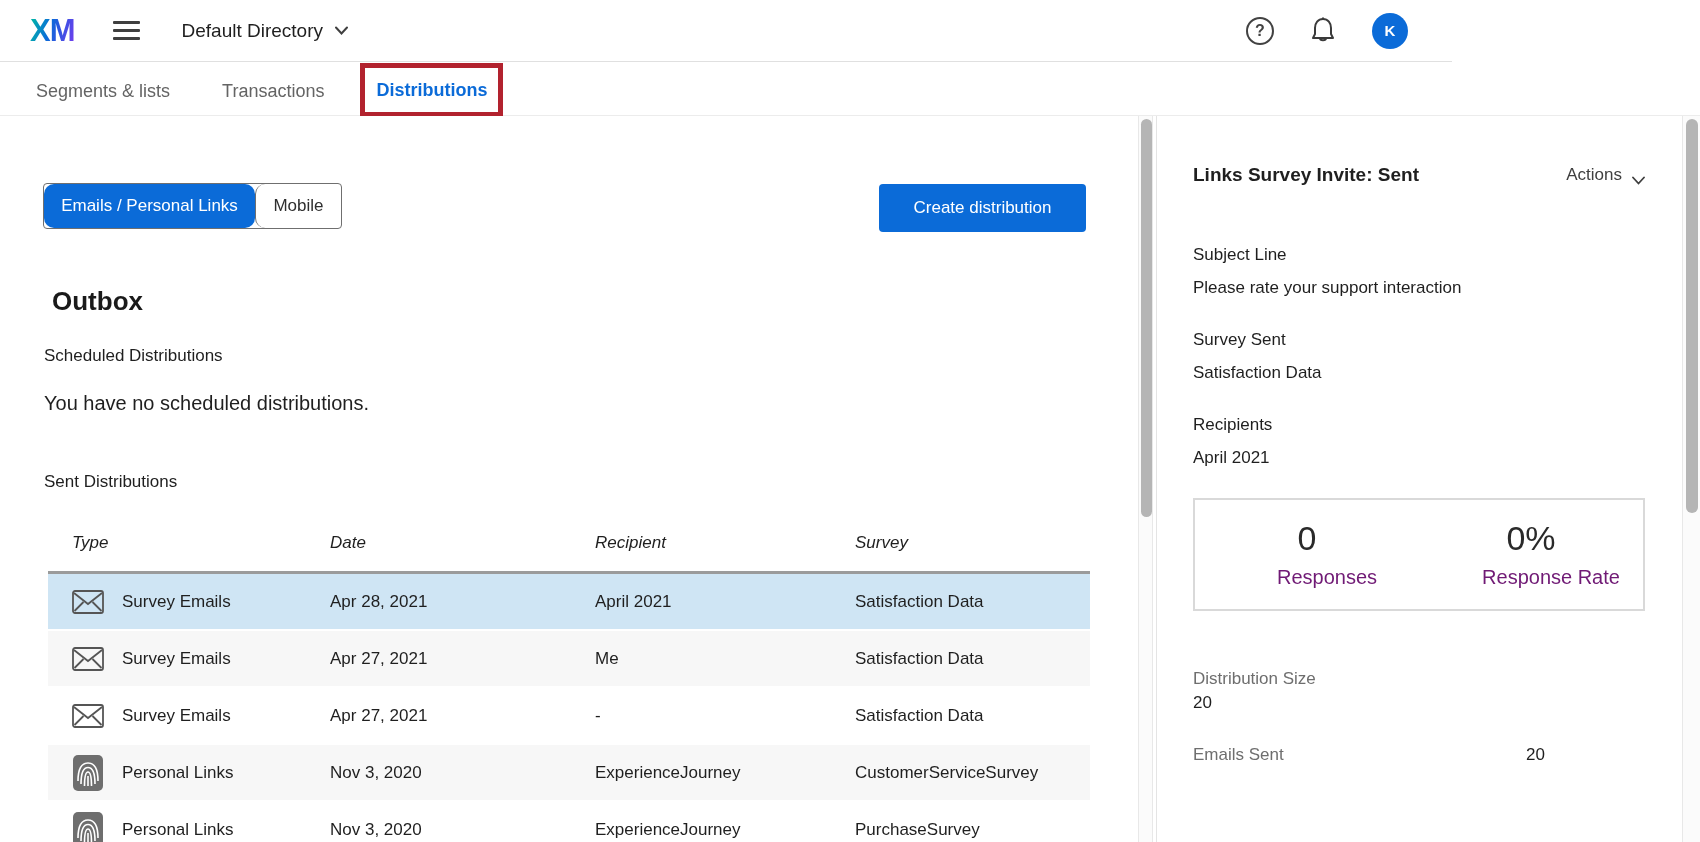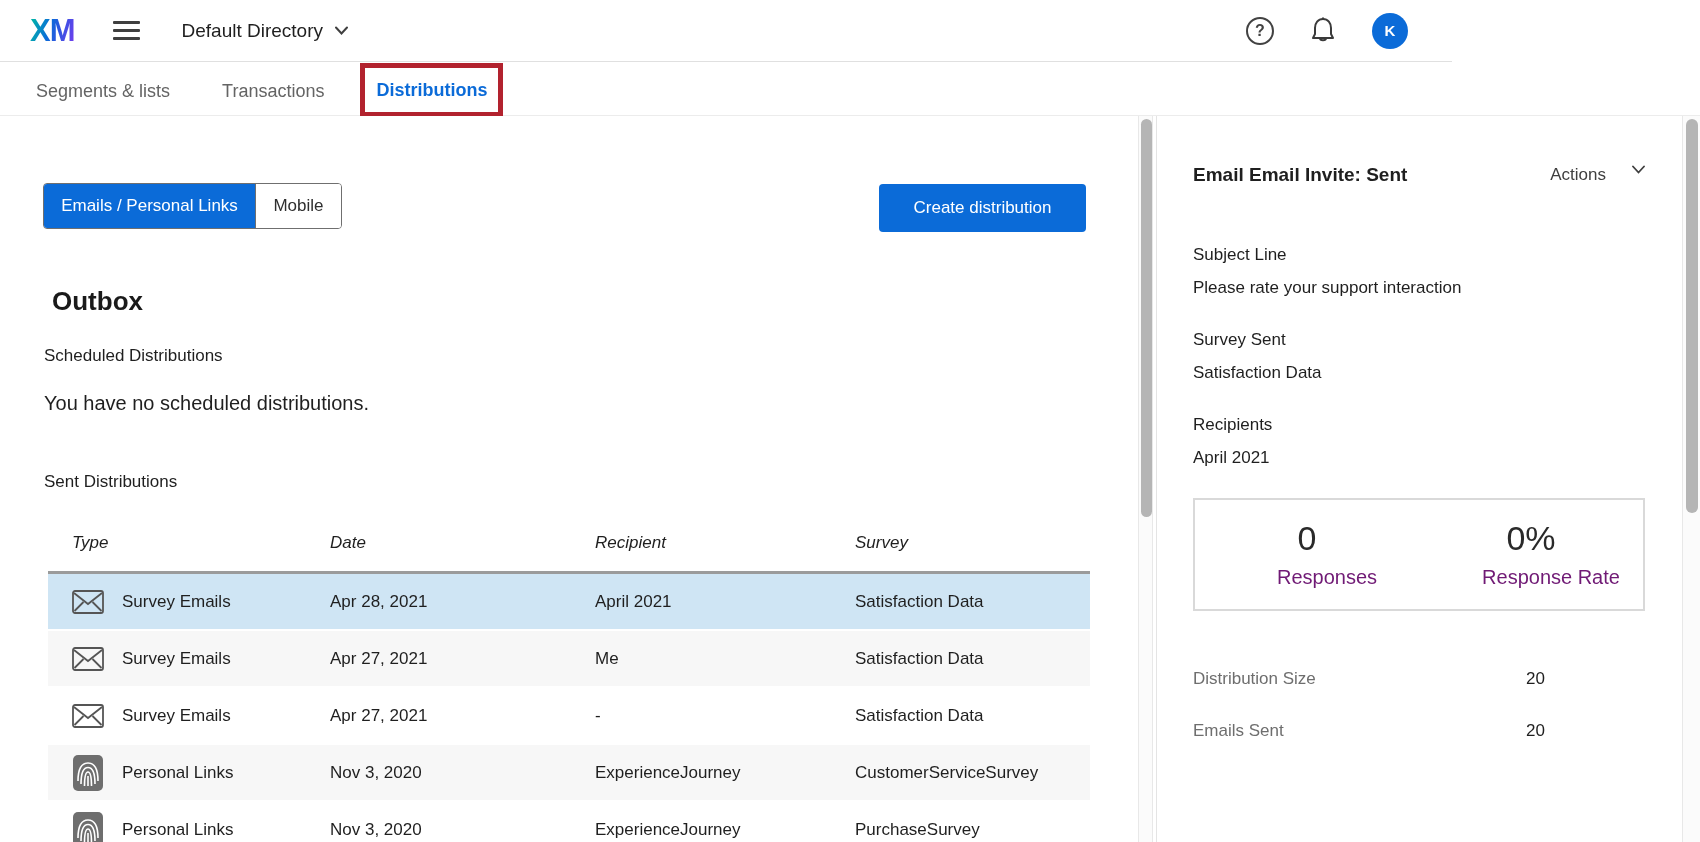--- a/index.html
+++ b/index.html
@@ -32,21 +32,21 @@
     color:#646464; cursor:pointer; }
   .tab.active { color:#0b6bd8; font-weight:700; border-bottom:3px solid #0b6bd8; }
   .tab.active::after { content:""; position:absolute; left:-16px; right:-16px; top:1px; bottom:-5px;
     border:5px solid #b2222e; pointer-events:none; }
 
   
   .main { position:absolute; left:0; top:116px; width:1138px; height:726px; background:#fff; }
   .segbar { position:absolute; left:43px; top:67px; display:flex; height:46px;
     border:1px solid #6f6f6f; border-radius:4px; overflow:hidden; }
   .seg { display:flex; align-items:center; justify-content:center; font-size:17px; color:#2f2f2f;
-    cursor:pointer; background:#fff; }
+    cursor:pointer; background:#fff;border-radius:10px; }
   .seg + .seg { border-left:1px solid #6f6f6f; }
   .seg.active { background:#0b6bd8; color:#fff; border-left:none; }
   .seg.w1{ width:211px; } .seg.w2{ width:86px; } .seg.w3{ width:235px; }
   .create-btn { position:absolute; left:879px; top:68px; width:207px; height:48px; background:#0b6bd8;
     color:#fff; border:none; border-radius:4px; font-size:17px; font-family:inherit; cursor:pointer; }
   .outbox-title { position:absolute; left:52px; top:170px; font-size:26px; font-weight:600; color:#1a1a1a; }
   .sched-label { position:absolute; left:44px; top:230px; font-size:17px; }
   .sched-empty { position:absolute; left:44px; top:276px; font-size:20px; }
   .sent-label  { position:absolute; left:44px; top:356px; font-size:17px; }
 
@@ -69,33 +69,33 @@
   .vscroll.right { left:1682px; width:18px; border-right:none; }
   .thumb { position:absolute; background:#b5b5b5; border-radius:6px; }
   .vscroll.mid .thumb { left:2px; top:3px; width:11px; height:398px; }
   .vscroll.right .thumb { left:3px; top:3px; width:12px; height:394px; }
 
   
   .panel { position:absolute; left:1156px; top:116px; width:526px; height:726px; background:#fff;
     border-left:1px solid #e4e4e4; padding:46px 37px 0 36px; overflow:hidden; }
   .panel-head { display:flex; justify-content:space-between; align-items:center; }
   .panel-title { font-size:19px; font-weight:600; color:#1f1f1f; line-height:26px; }
-  .actions { display:flex; align-items:flex-start; gap:26px; font-size:17px; color:#3f3f3f; cursor:pointer; }
+  .actions { display:flex; align-items:flex-end; gap:10px; font-size:17px; color:#3f3f3f; cursor:pointer; }
   .fields { margin-top:55px; }
   .field { margin-bottom:28px; }
   .field .flabel { font-size:17px; line-height:24px; color:#1f1f1f; }
   .field .fvalue { font-size:17px; line-height:24px; color:#1f1f1f; margin-top:9px; }
   .stats-box { margin-top:23px; width:100%; height:113px; border:2px solid #d9d9d9;
     display:flex; padding-top:18px; }
   .stat { width:50%; text-align:center; }
   .stat .sval { font-size:34px; font-weight:300; line-height:40px; color:#2a2a2a; }
   .stat .slabel { font-size:20px; color:#701a75; margin-top:8px;margin-left:40px; }
   .metrics { margin-top:56px; width:352px; }
   .metric { display:flex; justify-content:space-between; font-size:17px; line-height:24px; margin-top:28px; }
-  .metric:first-of-type { margin-top:13px; }
+  .metric:first-of-type { margin-top:13px;flex-direction:column; }
   .metric .mlabel { color:#6e6e6e; }
   .metric .mvalue { color:#1f1f1f; }
 </style>
 </head>
 <body>
 
 <div class="app">
 
   <div class="topbar">
     <span class="xm-logo">XM</span>
@@ -265,21 +265,21 @@
 
   <div class="vscroll mid">
     <div class="thumb"></div>
   </div>
   <div class="vscroll right">
     <div class="thumb"></div>
   </div>
 
   <div class="panel">
     <div class="panel-head">
-      <span class="panel-title">Email Email Invite: Sent</span>
+      <span class="panel-title">Links Survey Invite: Sent</span>
       <span class="actions">
         <span>Actions</span>
         <svg class="chev" viewBox="0 0 13 9">
             <polyline points="1,1.5 6.5,7.5 12,1.5" fill="none" stroke="#3f3f3f" stroke-width="1.8" stroke-linecap="round"></polyline>
           </svg>
       </span>
     </div>
 
     <div class="fields">
 

